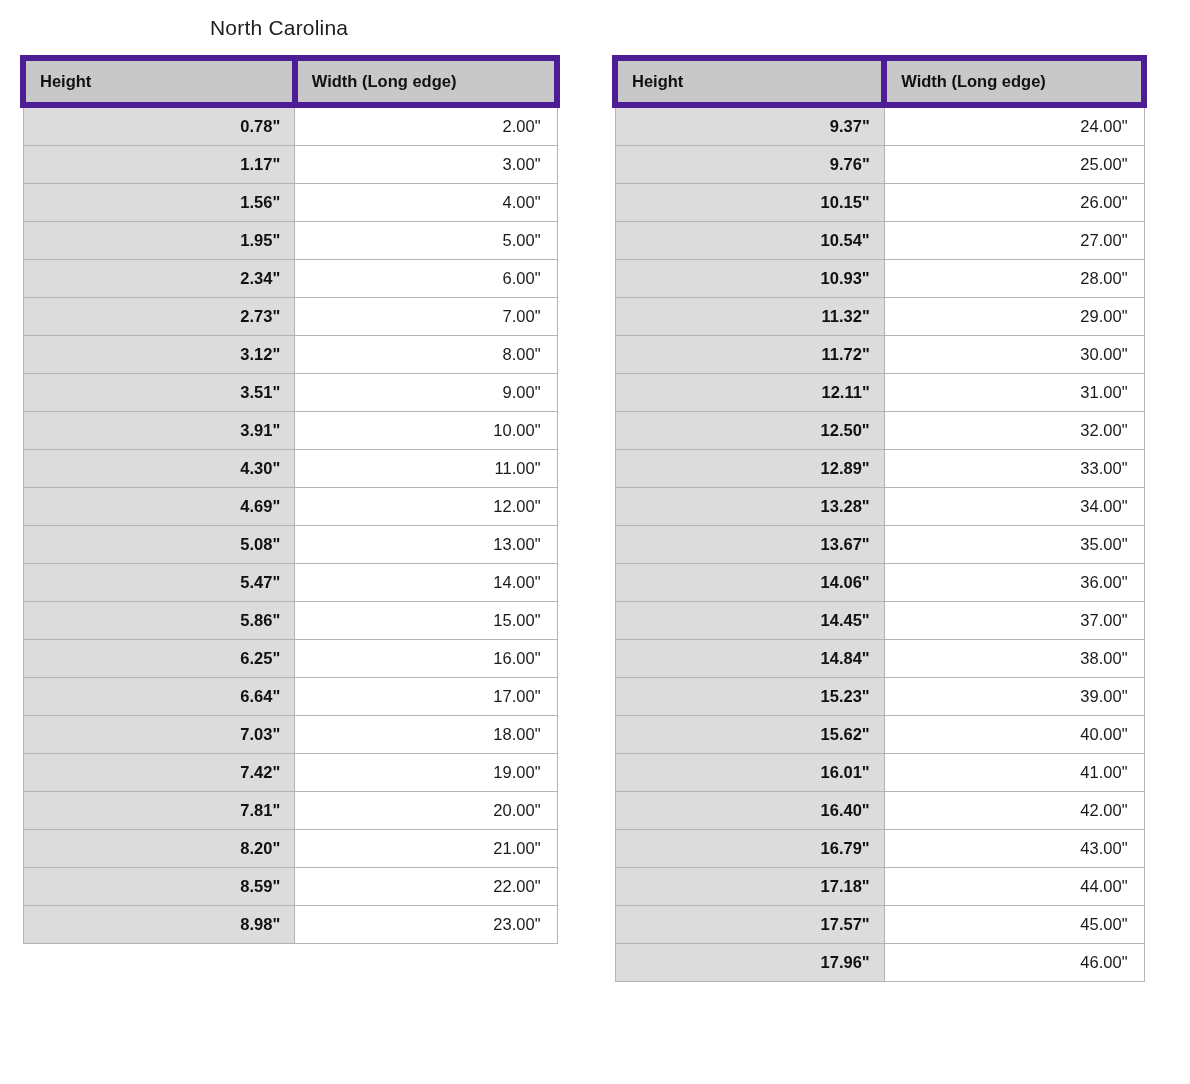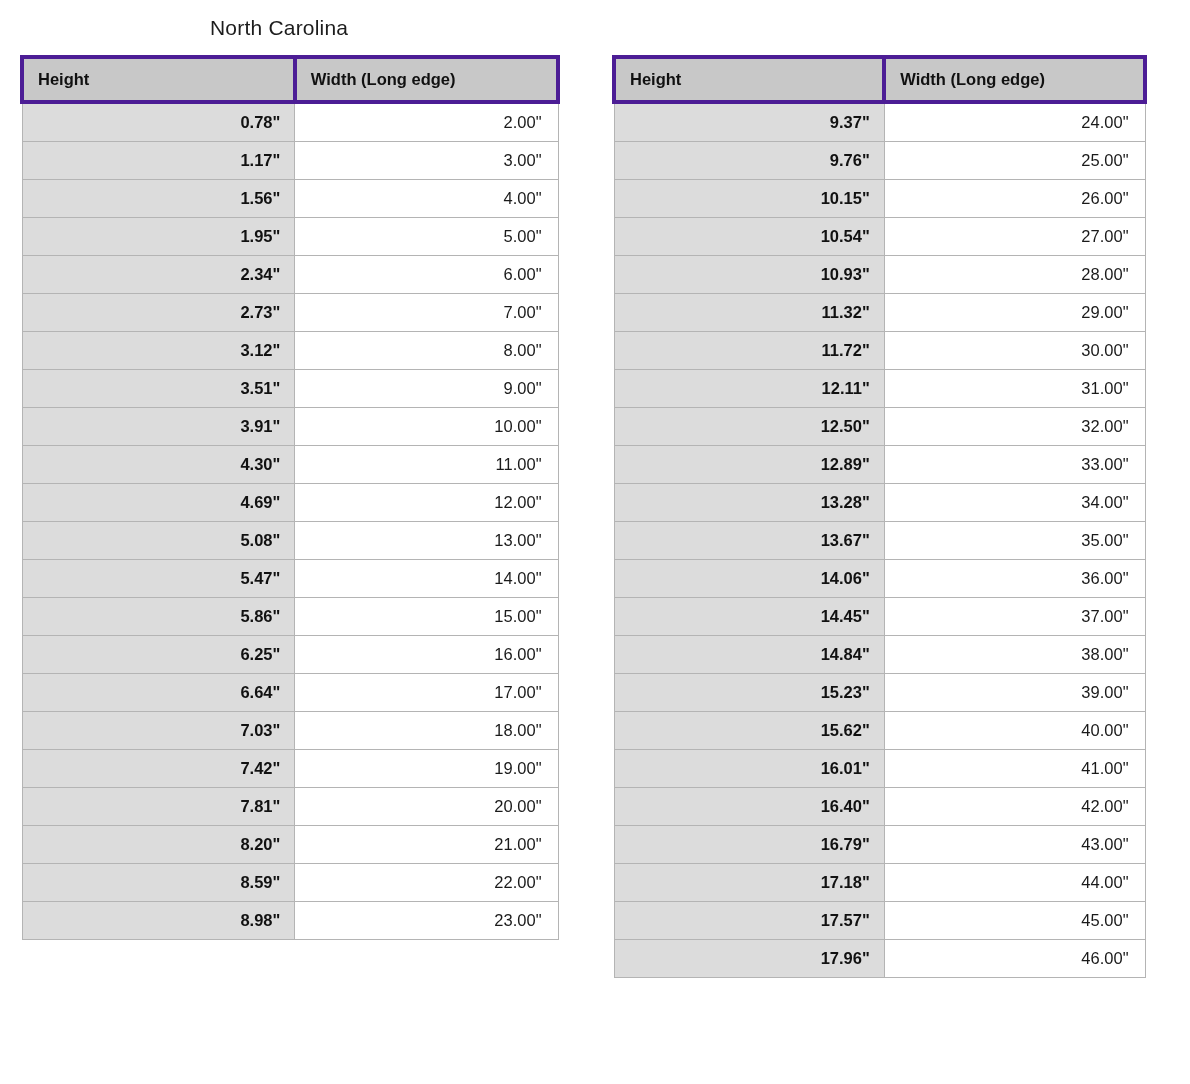--- a/index.html
+++ b/index.html
@@ -52,21 +52,21 @@
     width: 100%;
     table-layout: fixed;
     font-size: 16.5px;
   }
   thead th {
     background: #c8c8c8;
     color: #111111;
     font-weight: bold;
     text-align: left;
     padding: 10px 12px 11px 14px;
-    border: 4px solid #4c1d95;
+    border: 6px solid #4c1d95;
     font-size: 16.5px;
     height: 20px;
   }
   tbody td {
     border: 1px solid #b4b4b4;
     padding: 9px 12px 9px 12px;
     height: 25px;
     box-sizing: border-box;
   }
   td.height-cell {

